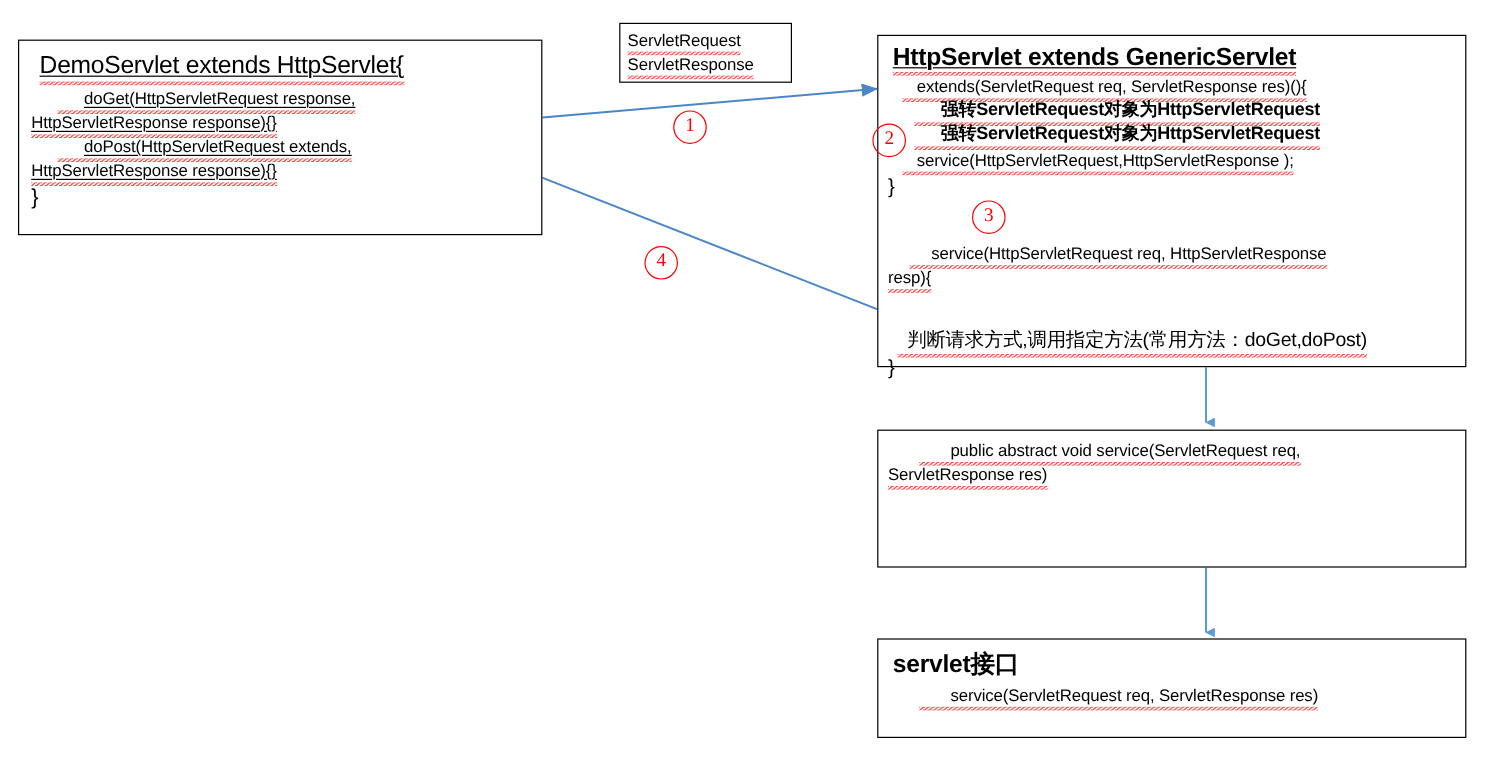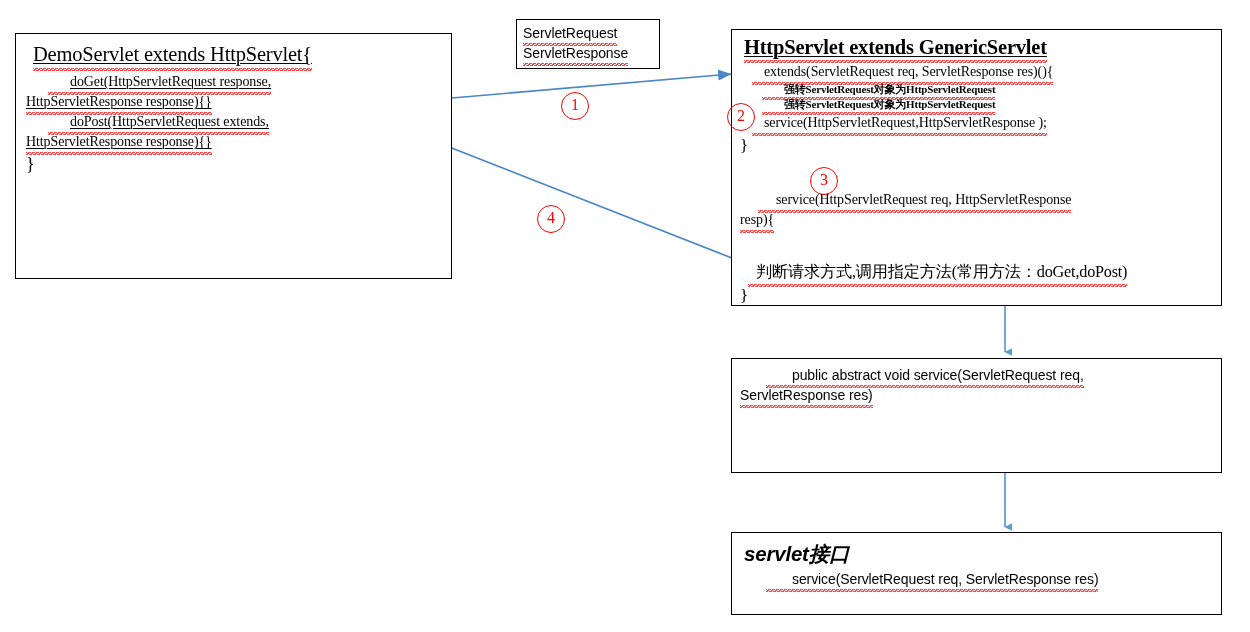--- a/index.html
+++ b/index.html
@@ -44,21 +44,21 @@
     white-space: nowrap;
   }
   .codeline {
     font-size: 14px;
     line-height: 1.43;
     letter-spacing: -0.1px;
   }
   .codeline.indent { text-indent: 22px; }
   .codeline.indent-sm { text-indent: 12px; }
   .cjk-bold {
-    font-size: 11px;
+    font-size: 15px;
     font-weight: bold;
     line-height: 1.33;
     letter-spacing: -0.2px;
   }
   .cjk-line {
     font-size: 16.2px;
     line-height: 1.35;
     letter-spacing: -0.2px;
     text-indent: 8px;
     margin-top: 32px;
@@ -136,21 +136,21 @@
 
     <g>
       <line x1="1005" y1="306" x2="1005" y2="352" stroke="#5b9bd5" stroke-width="1.7" marker-end="url(#ahd)"></line>
     </g>
 
     <g>
       <line x1="1005" y1="473" x2="1005" y2="527" stroke="#5b9bd5" stroke-width="1.7" marker-end="url(#ahd)"></line>
     </g>
   </svg>
 
-  <div class="box" style="left:15px; top:33px; width:437px; height:246px;font-family:Liberation Serif, serif;">
+  <div class="box" style="left:15px; top:33px; width:437px; height:163px;">
     <div class="box-inner">
       <div class="title-plain" style="margin:2px 0 4px 7px;">
         <span class="sqbox"><span class="ul">DemoServlet  extends HttpServlet{</span></span>
       </div>
       <div class="codeline indent">
         <span class="sqbox"><span class="ul">doGet(HttpServletRequest response,</span></span>
       </div>
       <div class="codeline">
         <span class="sqbox"><span class="ul">HttpServletResponse response){}</span></span>
       </div>
@@ -170,21 +170,21 @@
     <div class="box-inner" style="padding:3px 6px 2px 6px;">
       <div class="codeline">
         <span class="sqbox"><span>ServletRequest</span></span>
       </div>
       <div class="codeline">
         <span class="sqbox"><span>ServletResponse</span></span>
       </div>
     </div>
   </div>
 
-  <div class="box" style="left:731px; top:29px; width:491px; height:277px;font-family:Liberation Serif, serif;">
+  <div class="box" style="left:731px; top:29px; width:491px; height:277px;">
     <div class="box-inner" style="padding:4px 6px 4px 8px;">
       <div class="title" style="margin:1px 0 2px 4px;">
         <span class="sqbox"><span class="ul">HttpServlet extends GenericServlet</span></span>
       </div>
       <div class="codeline indent-sm">
         <span class="sqbox"><span>extends(ServletRequest req, ServletResponse res)(){</span></span>
       </div>
       <div class="cjk-bold" style="text-indent:22px;">
         <span class="sqbox"><span>强转ServletRequest对象为HttpServletRequest</span></span>
       </div>
@@ -219,21 +219,21 @@
         <span class="sqbox"><span>public abstract void service(ServletRequest req,</span></span>
       </div>
       <div class="codeline">
         <span class="sqbox"><span>ServletResponse res)</span></span>
       </div>
     </div>
   </div>
 
   <div class="box" style="left:731px; top:532px; width:491px; height:83px;">
     <div class="box-inner" style="padding:6px 6px 4px 8px;">
-      <div class="title" style="margin:2px 0 3px 4px;font-style:italic;">
+      <div class="title" style="margin:2px 0 3px 4px;">
         <span>servlet接口</span>
       </div>
       <div class="codeline" style="text-indent:26px;">
         <span class="sqbox"><span>service(ServletRequest req, ServletResponse res)</span></span>
       </div>
     </div>
   </div>
 
   <div class="num" style="left:561px; top:92px;">
     <span>1</span>

